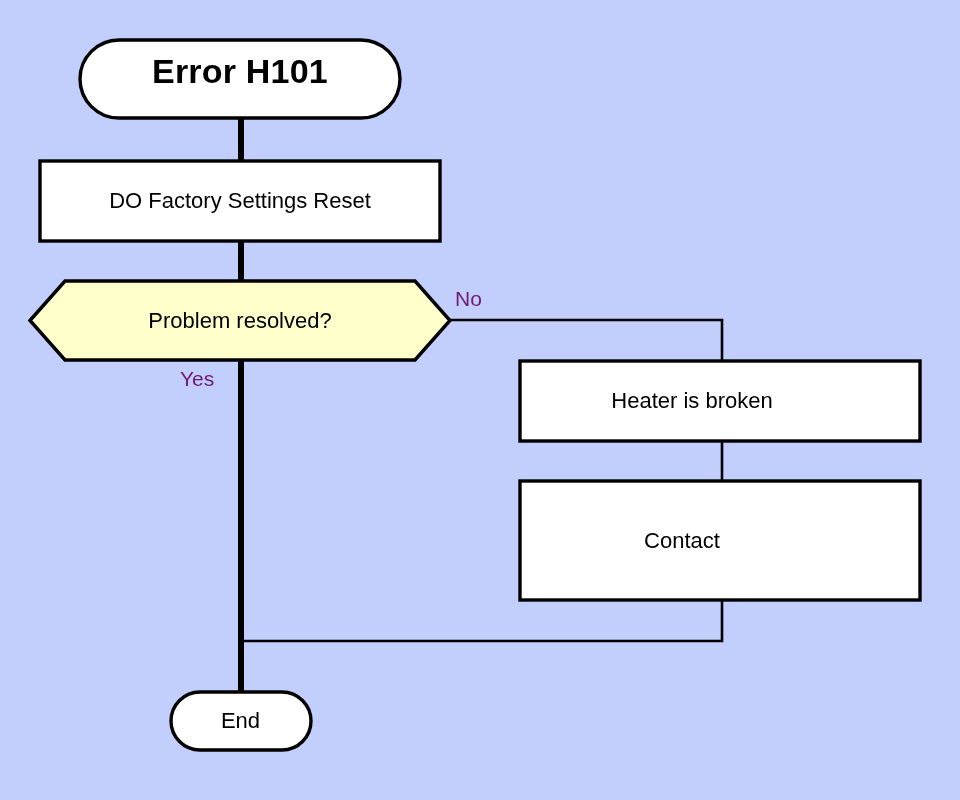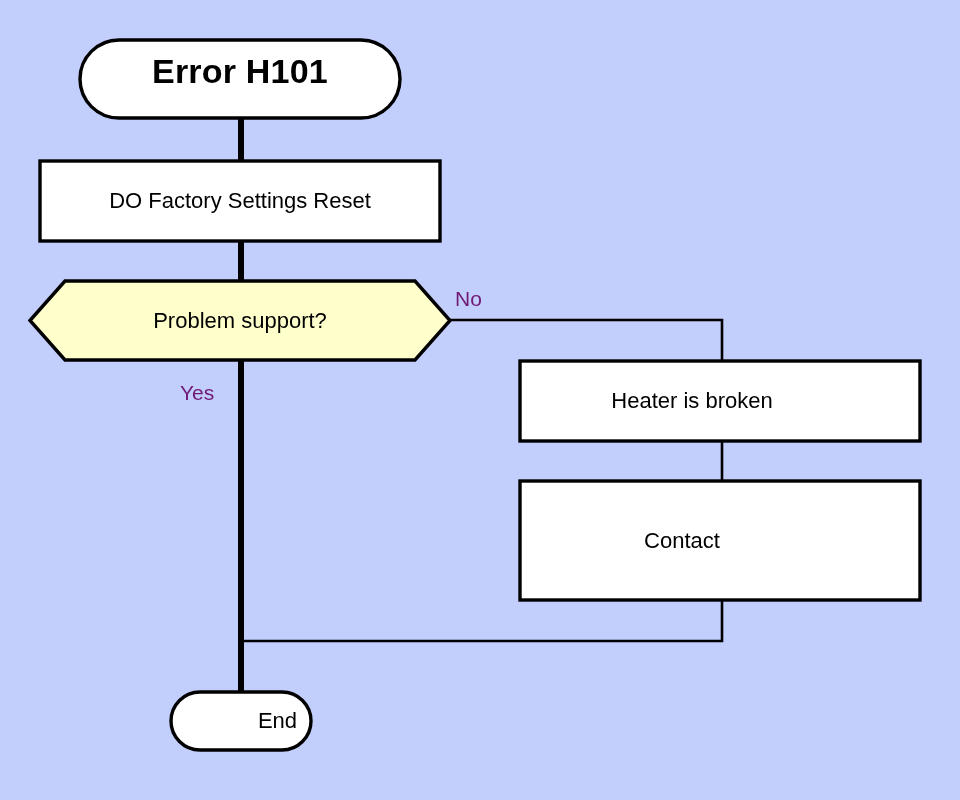--- a/index.html
+++ b/index.html
@@ -93,27 +93,27 @@
 
     <rect x="520" y="481" width="400" height="119" fill="#FFFFFF" stroke="#000000" stroke-width="3.4"></rect>
 
     <rect x="171" y="692" width="140" height="58" rx="29" ry="29" fill="#FFFFFF" stroke="#000000" stroke-width="3.4"></rect>
   </svg>
 
   <div class="node-label lbl-start" style="left:80px; top:40px; width:320px; height:63px;">Error H101</div>
 
   <div class="node-label lbl-process" style="left:40px; top:161px; width:400px; height:80px;">DO Factory Settings Reset</div>
 
-  <div class="node-label lbl-decision" style="left:30px; top:281px; width:420px; height:79px;">Problem support?</div>
+  <div class="node-label lbl-decision" style="left:30px; top:281px; width:420px; height:79px;">Problem resolved?</div>
 
   <div class="node-label lbl-process" style="left:520px; top:361px; width:344px; height:80px;">Heater is broken</div>
 
   <div class="node-label lbl-process" style="left:520px; top:481px; width:324px; height:119px; flex-direction:column;">
     <span>Contact</span>
   </div>
 
-  <div class="node-label lbl-end" style="left:171px; top:692px; width:139px; height:58px;padding-left:37px;">End</div>
+  <div class="node-label lbl-end" style="left:171px; top:692px; width:139px; height:58px;">End</div>
 
   <div class="edge-label" style="left:455px; top:287px;">No</div>
 
-  <div class="edge-label" style="left:180px; top:381px;">Yes</div>
+  <div class="edge-label" style="left:180px; top:367px;">Yes</div>
 
 </div>
 
 </body></html>

